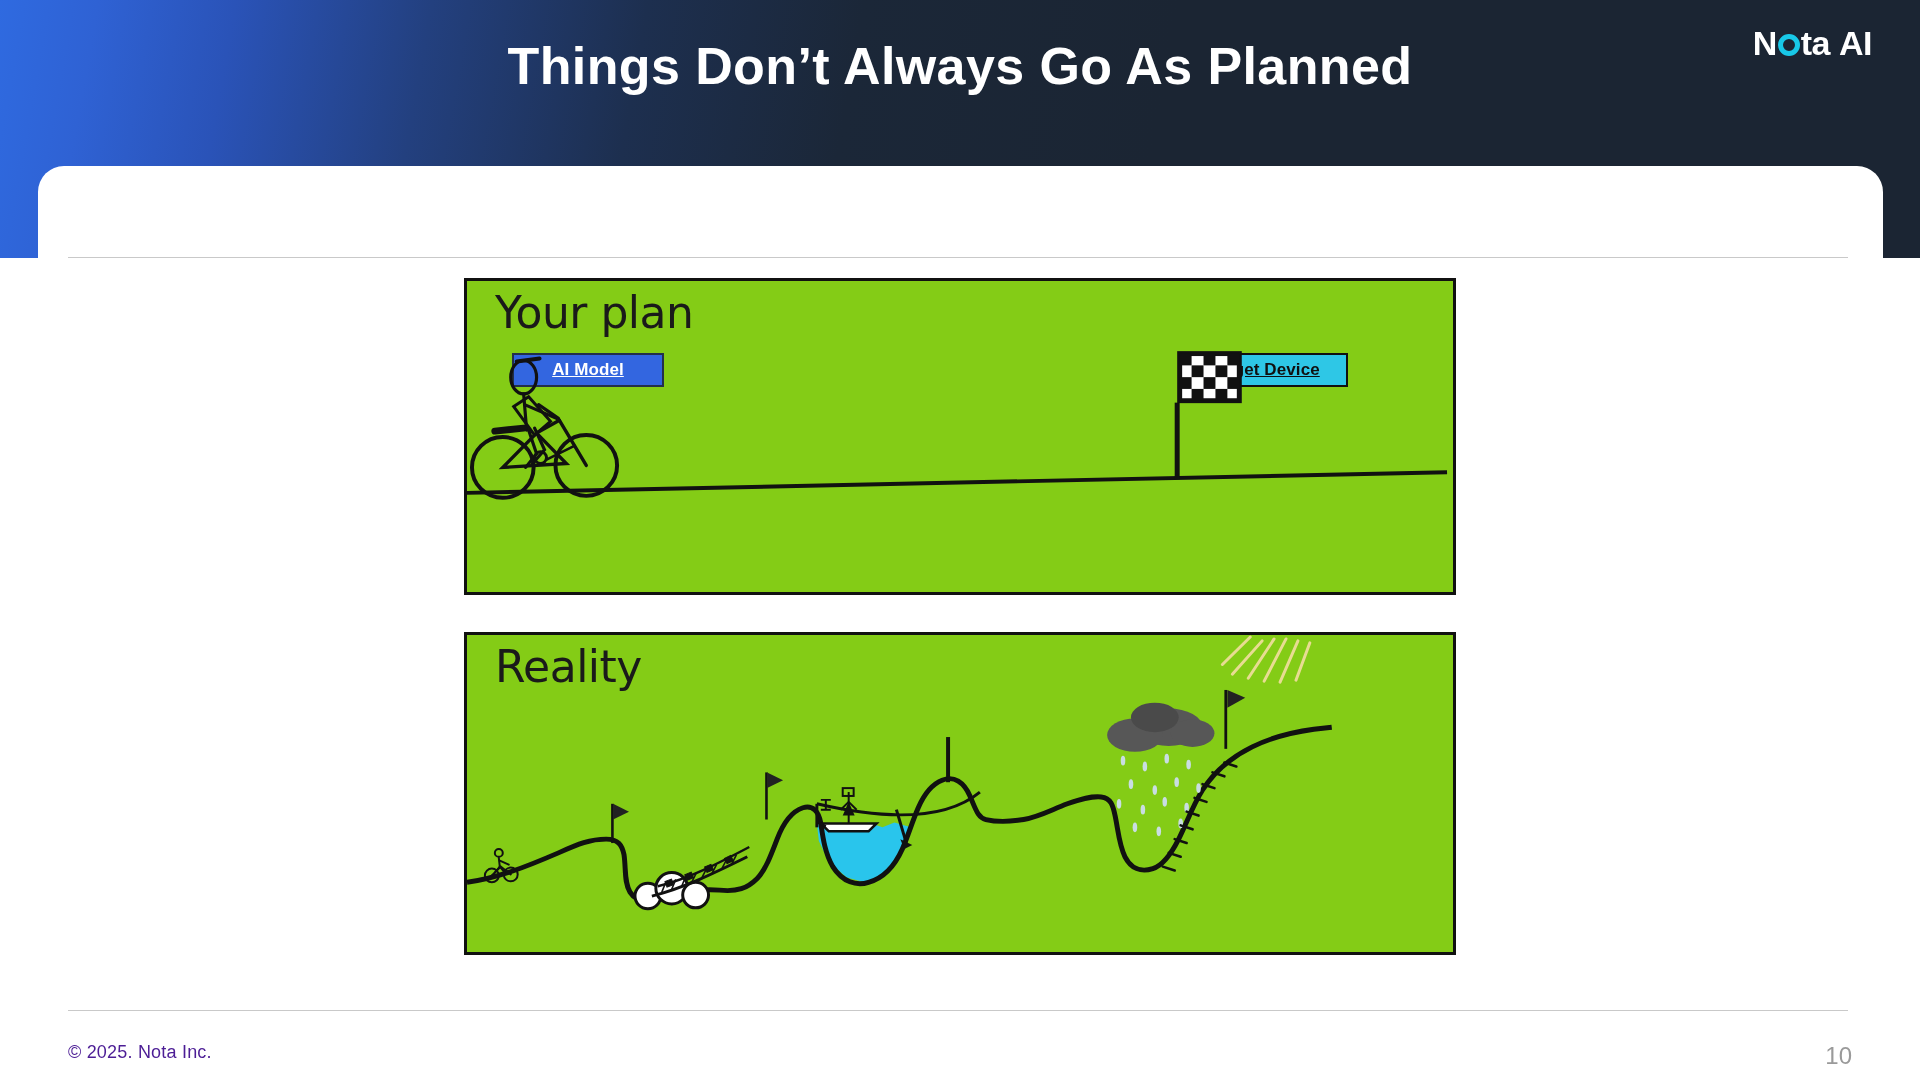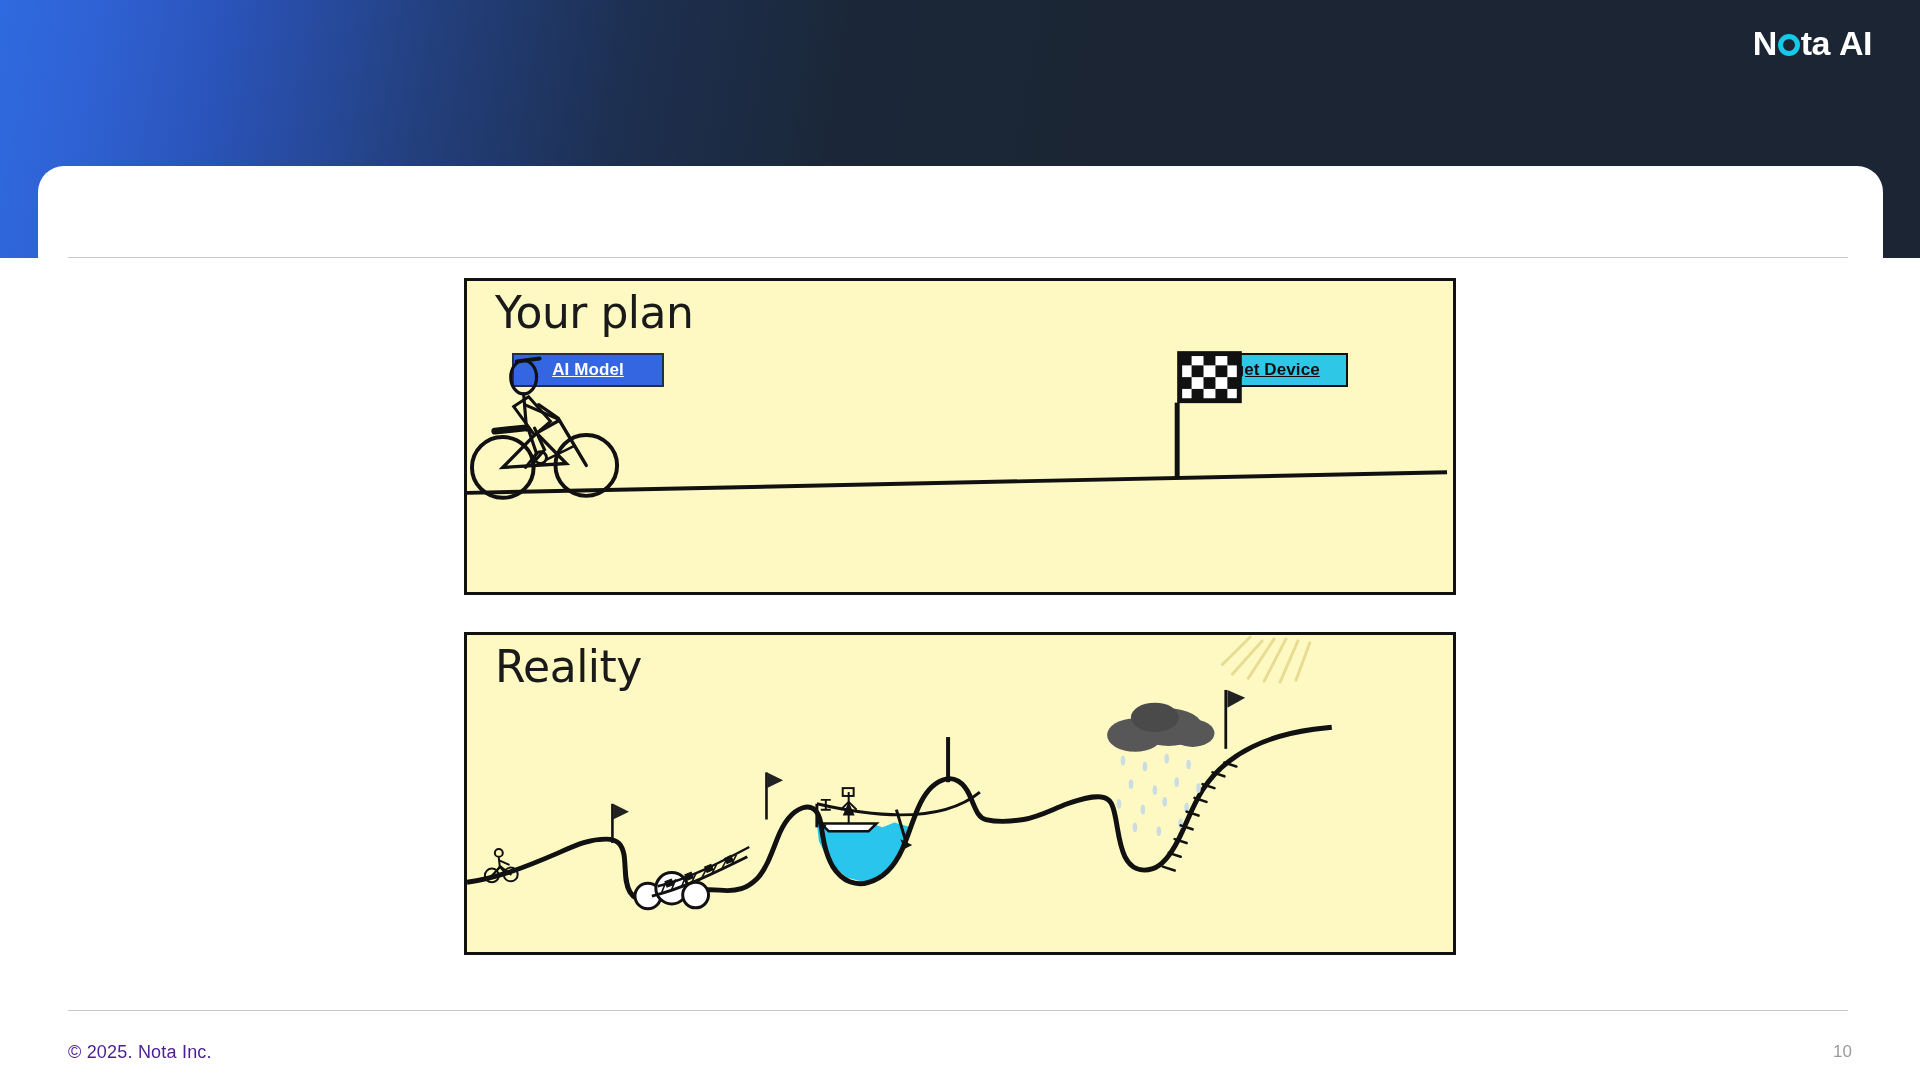--- a/index.html
+++ b/index.html
@@ -115,29 +115,29 @@
     left: 68px;
     top: 1042px;
     font-size: 18px;
     color: #4c1d95;
     letter-spacing: 0.2px;
   }
   .footer-pagenum {
     position: absolute;
     right: 68px;
     top: 1042px;
-    font-size: 17px;
+    font-size: 24px;
     color: #9a9a9a;
     text-align: right;
   }
 
   
   .panel {
     position: absolute;
-    background: #fef9c3;
+    background: #84cc16;
     border: 3px solid #111111;
     box-sizing: border-box;
     overflow: hidden;
   }
   .panel-plan {
     left: 464px;
     top: 278px;
     width: 992px;
     height: 317px;
   }
@@ -199,20 +199,21 @@
     height: 100%;
   }
 </style>
 </head>
 <body>
 
 <div class="slide">
 
   <div class="header-band"></div>
 
+  <div class="slide-title">Things Don’t Always Go As Planned</div>
 
   <div class="logo">
     <div class="logo-text">
       <span>N</span>
         <span class="logo-ring"></span>
         <span>ta</span>
         <span class="logo-gap"></span>
         <span>AI</span>
     </div>
   </div>

